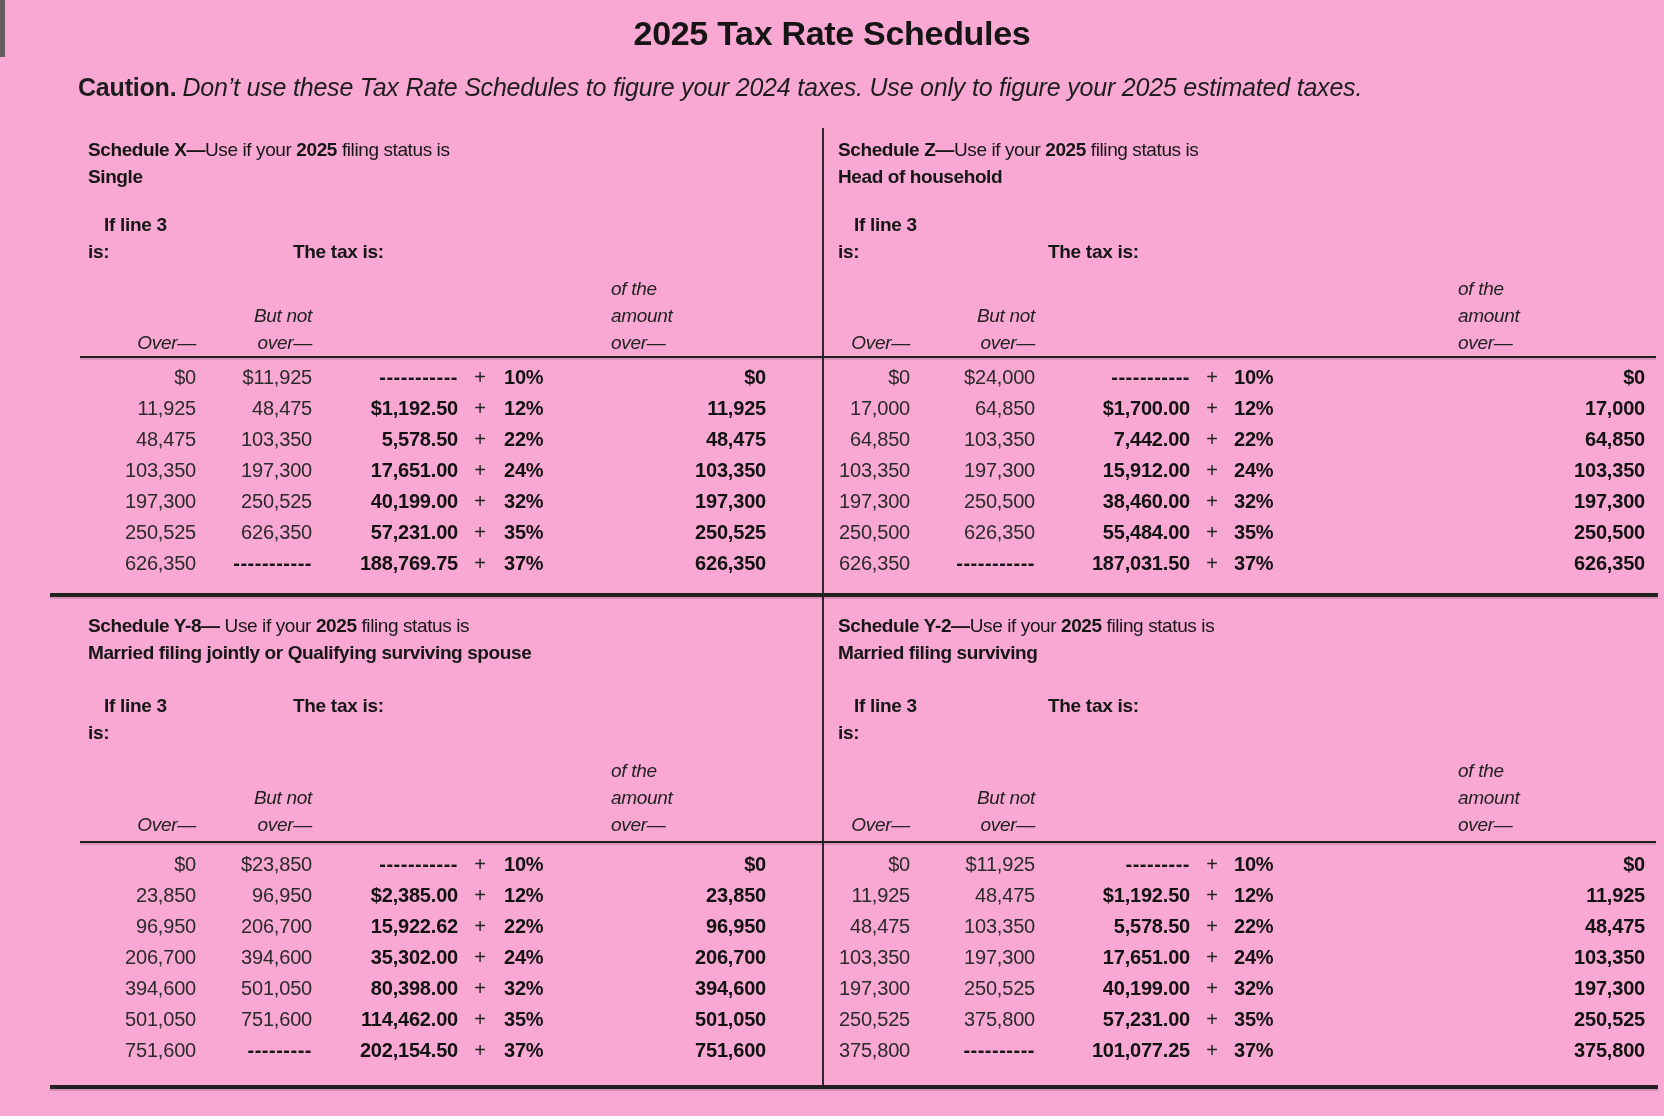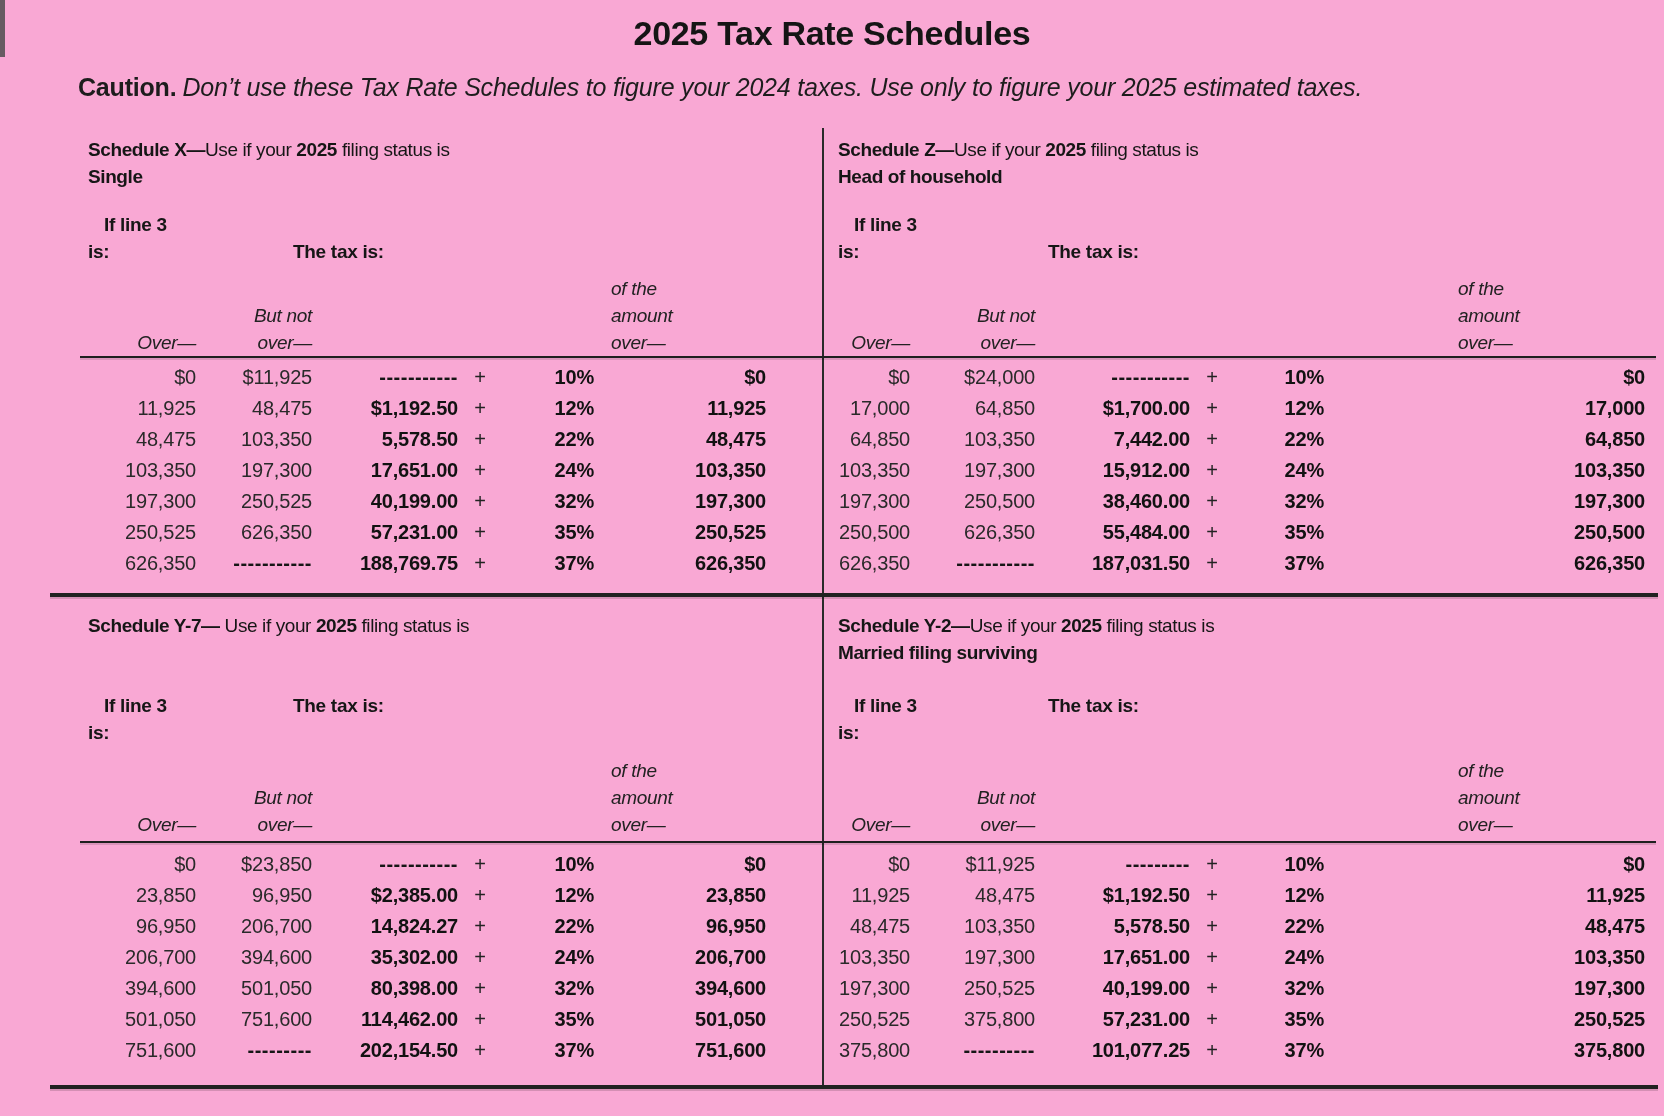--- a/index.html
+++ b/index.html
@@ -70,21 +70,21 @@
   .top-half .rows{top:234px;}
   .bot-half .rows{top:252px;}
   .data-row{position:relative;height:31px;}
   .cell{
     position:absolute;top:0;height:31px;line-height:31px;
     font-size:20px;letter-spacing:-0.2px;text-align:right;
     color:#2a2a2a;white-space:nowrap;
   }
   .cell.c3,.cell.c5,.cell.c6{font-weight:bold;color:#121212;}
   .cell.c4{text-align:center;color:#222;font-weight:normal;}
-  .cell.c5{text-align:right;}
+  .cell.c5{text-align:left;}
   .cell.dash{font-weight:bold;letter-spacing:0.5px;color:#161616;}
 </style>
 </head>
 <body>
 
 <div id="canvas">
 
   <div class="scan-artifact"></div>
 
   <div class="page-title">2025 Tax Rate Schedules</div>
@@ -240,22 +240,22 @@
           <div class="cell c3">187,031.50</div>
           <div class="cell c4">+</div>
           <div class="cell c5">37%</div>
           <div class="cell c6">626,350</div>
         </div>
       </div>
   </div>
 
   <div class="panel pleft bot-half" id="panel-y1">
     <div class="sched-title">
-      <span class="b">Schedule Y-7—</span><span> Use if your </span><span class="b">2025</span><span> filing status is</span>
-      <br>
+      <span class="b">Schedule Y-8—</span><span> Use if your </span><span class="b">2025</span><span> filing status is</span>
+      <br><span class="b">Married filing jointly or Qualifying surviving spouse</span>
     </div>
     <div class="lbl ifline1">If line 3</div>
     <div class="lbl ifline2">is:</div>
     <div class="lbl taxis">The tax is:</div>
     <div class="colhdr c1 h-r3">Over—</div>
     <div class="colhdr c2 h-r2">But not</div>
     <div class="colhdr c2 h-r3">over—</div>
     <div class="colhdr amt-block h-r1">of the</div>
     <div class="colhdr amt-block h-r2">amount</div>
     <div class="colhdr amt-block h-r3">over—</div>
@@ -272,21 +272,21 @@
           <div class="cell c1">23,850</div>
           <div class="cell c2">96,950</div>
           <div class="cell c3">$2,385.00</div>
           <div class="cell c4">+</div>
           <div class="cell c5">12%</div>
           <div class="cell c6">23,850</div>
         </div>
         <div class="data-row">
           <div class="cell c1">96,950</div>
           <div class="cell c2">206,700</div>
-          <div class="cell c3">14,824.27</div>
+          <div class="cell c3">15,922.62</div>
           <div class="cell c4">+</div>
           <div class="cell c5">22%</div>
           <div class="cell c6">96,950</div>
         </div>
         <div class="data-row">
           <div class="cell c1">206,700</div>
           <div class="cell c2">394,600</div>
           <div class="cell c3">35,302.00</div>
           <div class="cell c4">+</div>
           <div class="cell c5">24%</div>

